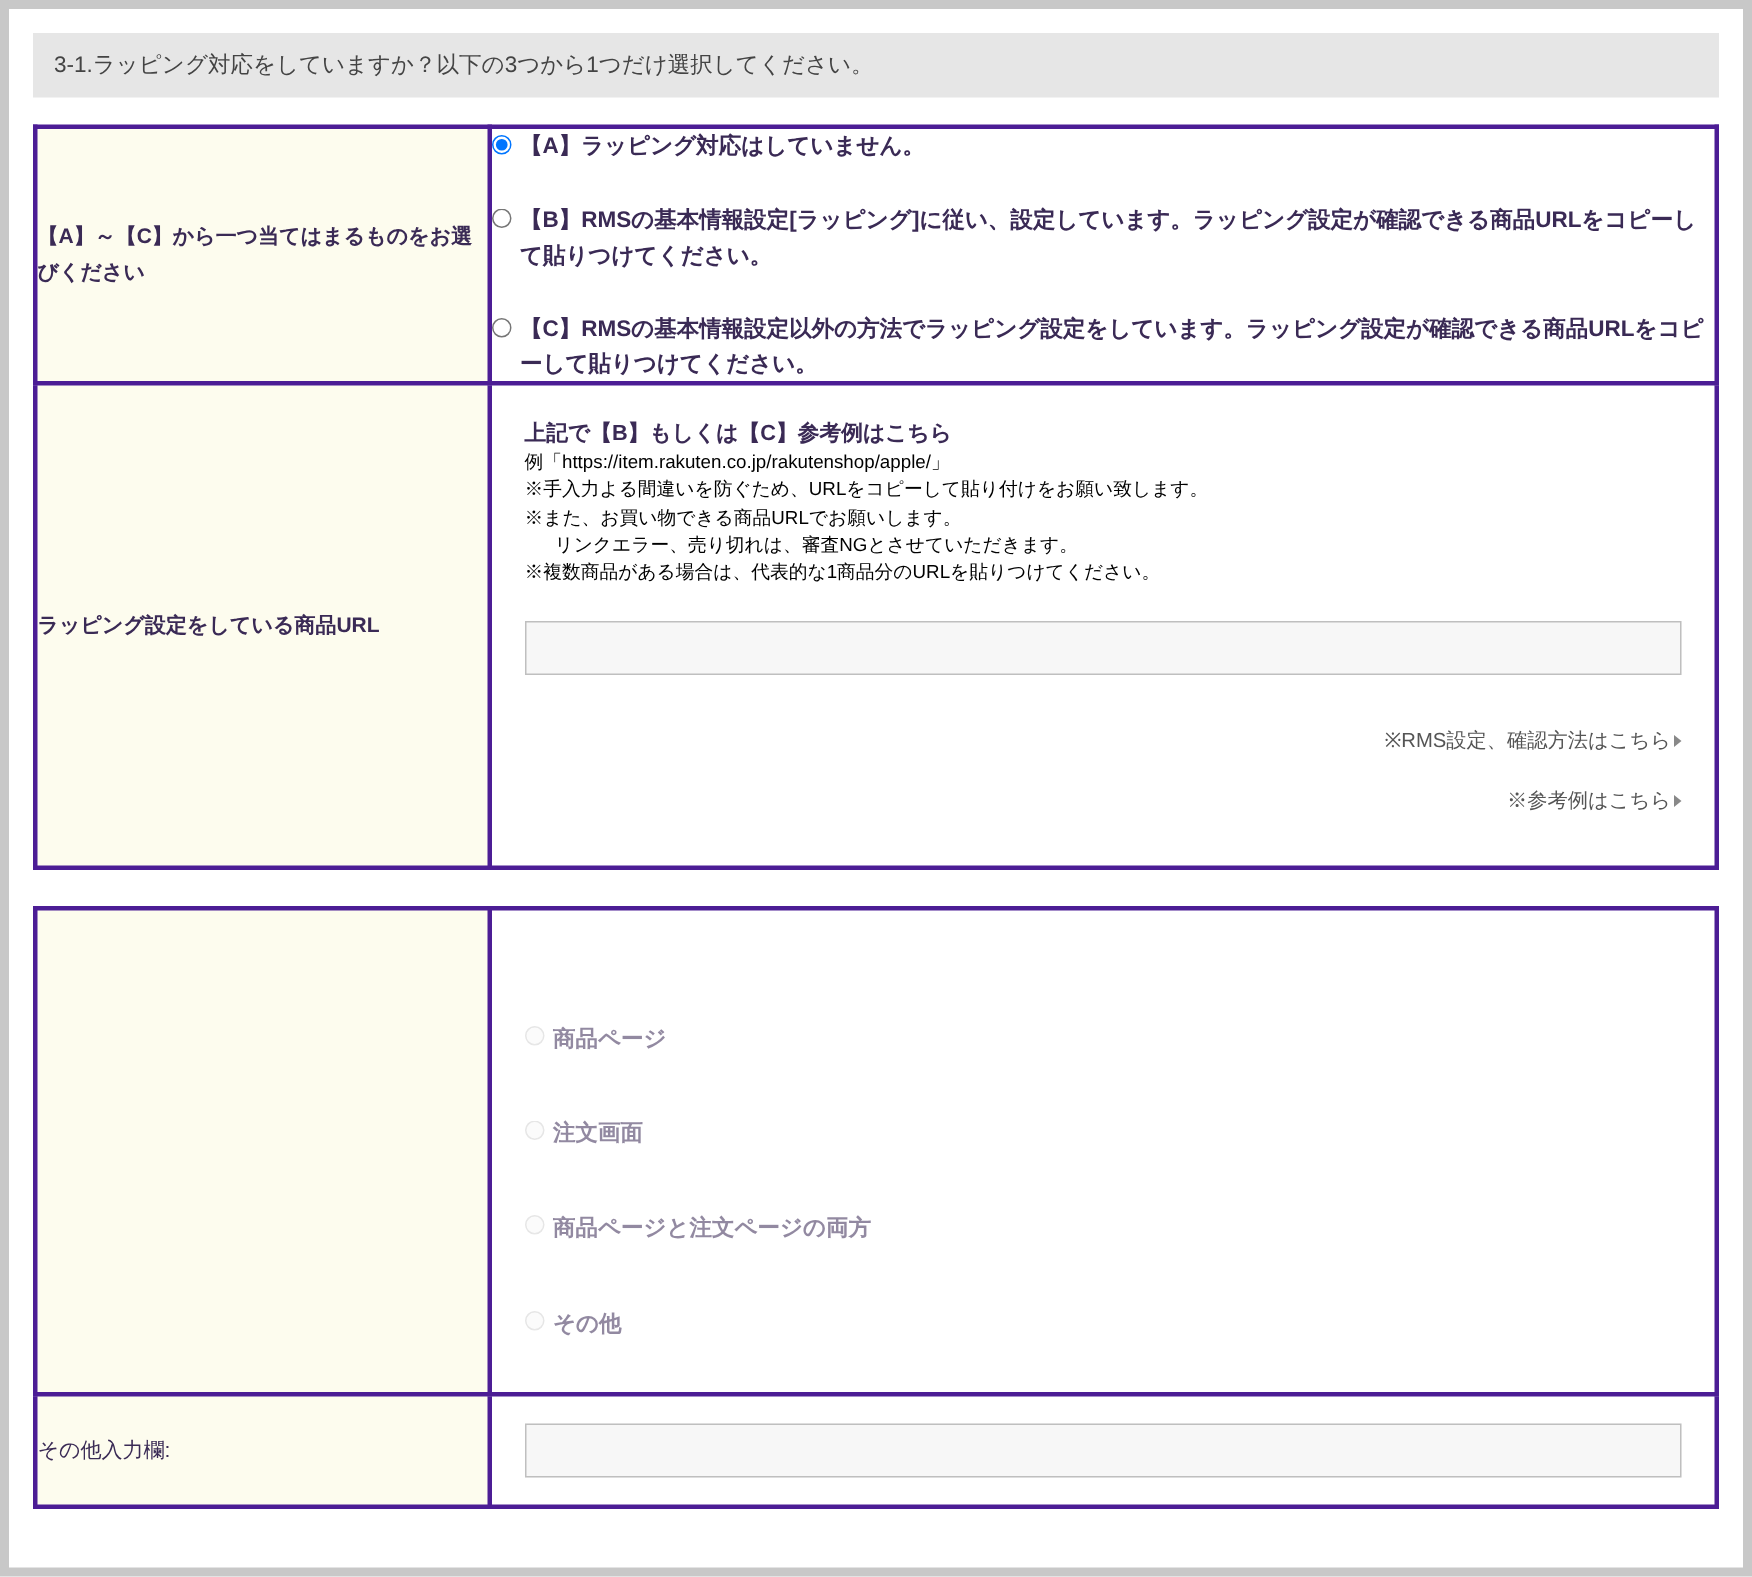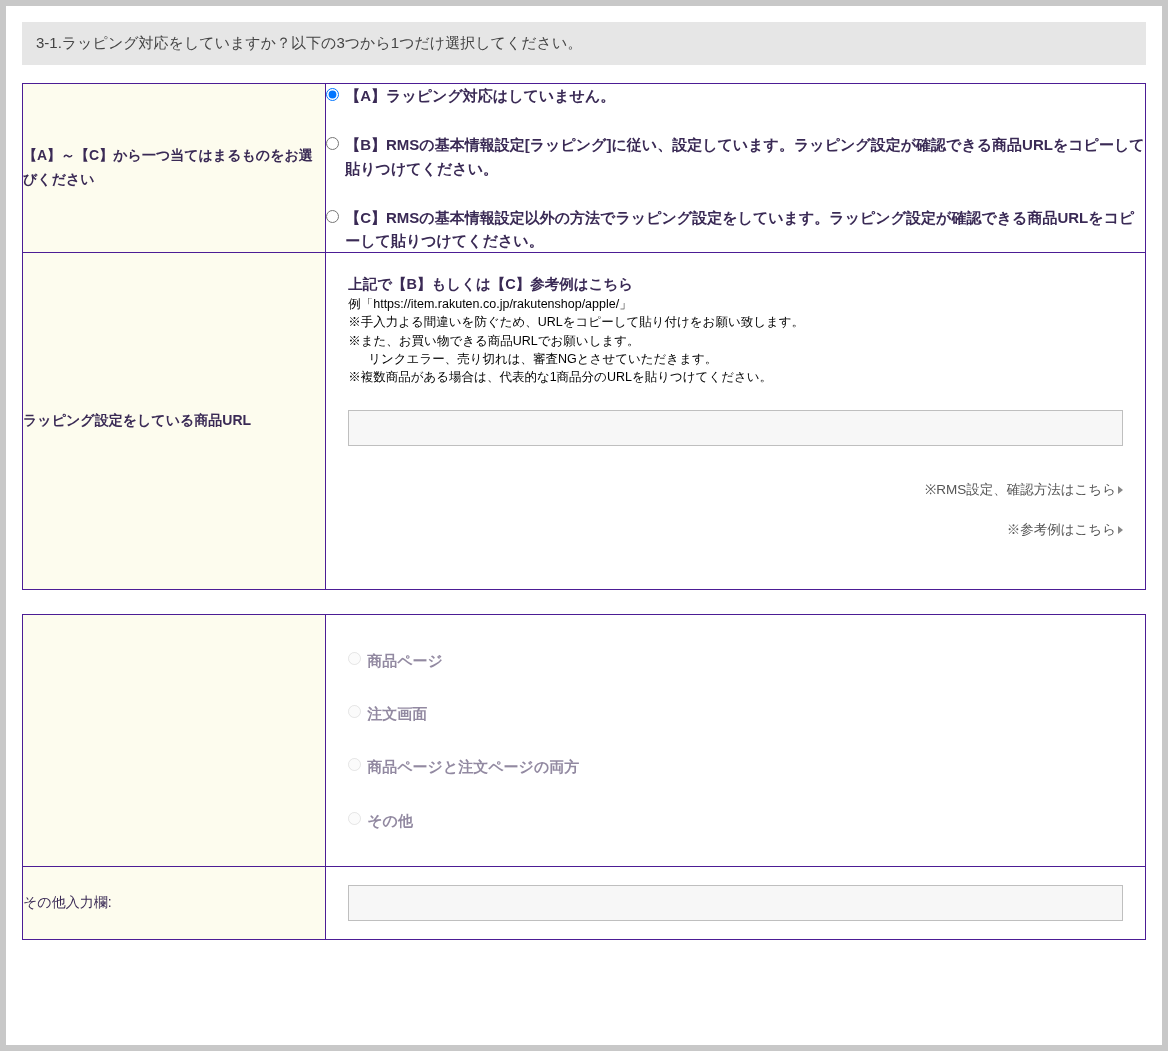--- a/index.html
+++ b/index.html
@@ -23,21 +23,21 @@
       color: #444;
       margin-bottom: 18px;
     }
     table.form-table {
       width: 100%;
       border-collapse: collapse;
       border: 1px solid #d9d9d9;
       margin-bottom: 24px;
     }
     table.form-table td {
-      border: 1px solid #4c1d95;
+      border: 3px solid #4c1d95;
       vertical-align: middle;
       padding: 0;
     }
     td.label-cell {
       width: 27%;
       background: #fdfcee;
       color: #3a2a55;
       font-weight: bold;
       font-size: 14px;
       padding: 16px 14px;
@@ -102,31 +102,31 @@
     }
     .links-right {
       text-align: right;
       margin-top: 34px;
       font-size: 13.5px;
       color: #555;
     }
     .links-right .link-row {
       margin-bottom: 22px;
     }
-    .links-right .link-row:last-child { margin-bottom: 16px; font-family: Liberation Serif, serif; }
+    .links-right .link-row:last-child { margin-bottom: 0; font-family: Liberation Serif, serif; }
     .tri {
       display: inline-block;
       width: 0; height: 0;
       border-top: 4px solid transparent;
       border-bottom: 4px solid transparent;
       border-left: 5px solid #888;
       margin-left: 2px;
       vertical-align: 0px;
     }
-    .disabled-radio { opacity: 0.55; }
+    .disabled-radio { opacity: 0.55; margin-top: 40px; }
   </style>
 </head>
 <body>
 
 <div class="page">
 
   <div class="section-header">3-1.ラッピング対応をしていますか？以下の3つから1つだけ選択してください。</div>
 
   <table class="form-table">
     <tbody>

